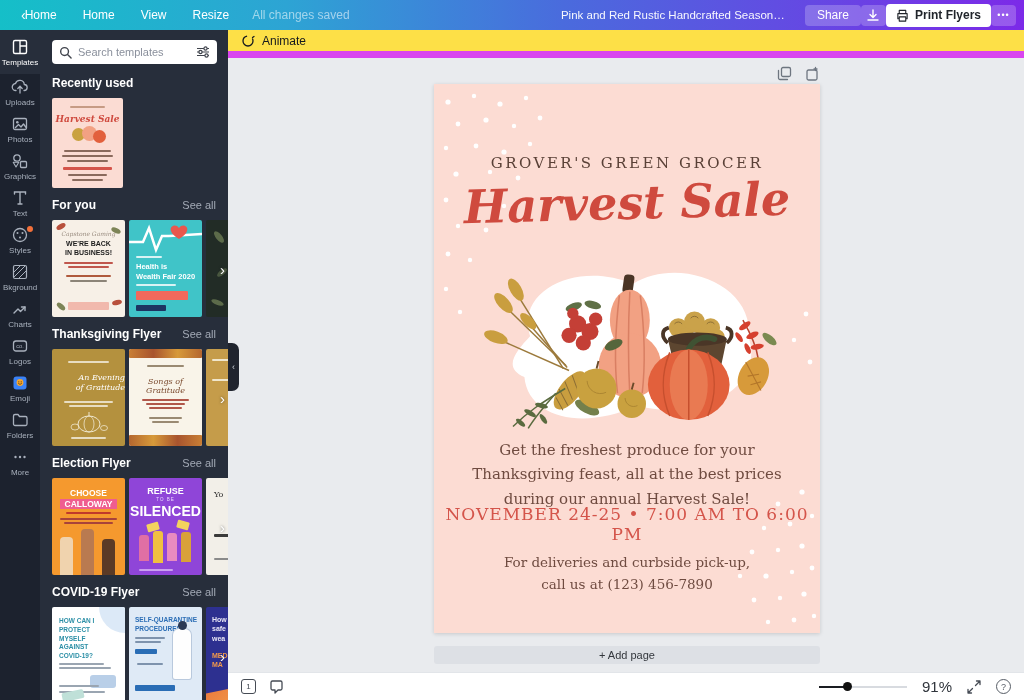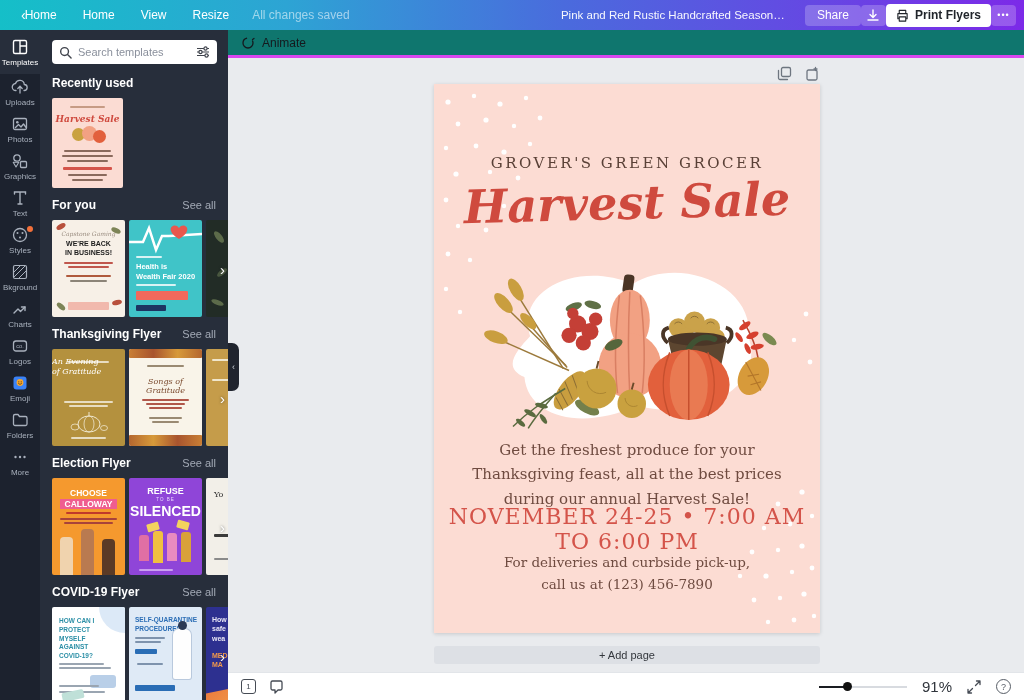--- a/index.html
+++ b/index.html
@@ -53,21 +53,21 @@
   .t-back .script { position:absolute; top:10px; width:100%; text-align:center; font:italic 6px "DejaVu Serif",serif; color:#9a8d80; }
   .t-back .big { position:absolute; top:20px; width:100%; text-align:center; font-weight:bold; font-size:7px; color:#1d1d1d; line-height:1.25; }
   .t-leaf { position:absolute; width:10px; height:5px; border-radius:50%; }
 
   
   .t-health { background:#40c4c8; }
   .t-health .ttl { position:absolute; top:42px; left:7px; font-weight:bold; font-size:7.5px; color:#fff; line-height:1.3; }
 
   
   .t-gold { background:#b4913e; }
-  .t-gold .ttl { position:absolute; top:8px; width:100%; text-align:left; font:italic 8px "DejaVu Serif",serif; color:#fff; line-height:1.3; }
+  .t-gold .ttl { position:absolute; top:24px; width:100%; text-align:right; font:italic 8px "DejaVu Serif",serif; color:#fff; line-height:1.3; }
   .t-cream { background:#f9f4e9; }
   .t-cream .ttl { position:absolute; top:28px; width:100%; text-align:center; font:italic 8px "DejaVu Serif",serif; color:#7a4a2e; }
 
   
   .t-orange { background:#f5992e; }
   .t-orange .l1 { position:absolute; top:10px; width:100%; text-align:center; font-weight:bold; font-size:8.5px; color:#fff; }
   .t-orange .l2 { position:absolute; top:21px; left:8px; right:8px; text-align:center; font-weight:bold; font-size:8.5px; color:#fff; background:#ef5d90; }
   .fist { position:absolute; bottom:0; border-radius:4px 4px 0 0; width:13px; }
   .t-purple { background:#8f45d8; }
   .t-purple .l1 { position:absolute; top:8px; width:100%; text-align:center; font-weight:bold; font-size:9px; color:#fff; }
@@ -83,30 +83,30 @@
   .t-covid2 .ttl { position:absolute; top:9px; left:6px; font-weight:bold; font-size:6.5px; color:#2a6db5; line-height:1.35; }
   .t-covid3 { background:#2d3090; }
   .t-covid3 .w { position:absolute; top:8px; left:6px; font-weight:bold; font-size:7px; color:#e8e6f5; line-height:1.35; }
   .t-covid3 .o { position:absolute; top:44px; left:6px; font-weight:bold; font-size:7px; color:#f2984a; line-height:1.35; }
 
   
   .handle { position:absolute; left:228px; top:343px; width:11px; height:48px; background:#20242e; border-radius:0 7px 7px 0; z-index:24; color:#cfd4db; font-size:9px; display:flex; align-items:center; justify-content:center; cursor:pointer; }
 
   
   .canvas { position:absolute; top:30px; left:228px; right:0; bottom:0; background:#e9ebee; }
-  .canvas-toolbar { position:absolute; top:0; left:0; right:0; height:28px; background:#0f766e; border-bottom:3px solid #d946ef; display:flex; align-items:center; gap:7px; padding-left:13px; font-size:12px; color:#15191e; z-index:5; }
+  .canvas-toolbar { position:absolute; top:0; left:0; right:0; height:28px; background:#fde047; border-bottom:7px solid #d946ef; display:flex; align-items:center; gap:7px; padding-left:13px; font-size:12px; color:#15191e; z-index:5; }
   .page-actions { position:absolute; top:36px; left:549px; display:flex; gap:13px; color:#6e7680; }
   .page-actions svg { cursor:pointer; }
 
   .flyer { position:absolute; left:206px; top:54px; width:386px; height:549px; background:#fcdcd3; box-shadow:0 1px 4px rgba(0,0,0,.15); font-family:"DejaVu Serif",serif; }
   .fl-brand { position:absolute; top:70px; width:100%; text-align:center; font-size:15px; letter-spacing:2.5px; color:#594036; }
   .fl-head { position:absolute; top:92px; width:100%; text-align:center; font:italic bold 46px "DejaVu Serif",serif; color:#cf4a3e; transform:rotate(-1.5deg); }
   .fl-illo { position:absolute; top:162px; left:38px; }
   .fl-body { position:absolute; top:354px; width:100%; text-align:center; font-size:15px; color:#6f4b40; line-height:1.62; }
-  .fl-date { position:absolute; top:420px; width:100%; text-align:center; font-size:22px; letter-spacing:1px; color:#d4544a; }
+  .fl-date { position:absolute; top:420px; width:100%; text-align:center; font-size:17px; letter-spacing:1px; color:#d4544a; }
   .fl-contact { position:absolute; top:467px; width:100%; text-align:center; font-size:13.5px; color:#6f4b40; line-height:1.65; }
   .fl-dots { position:absolute; top:0; left:0; pointer-events:none; }
 
   .add-page { position:absolute; left:206px; top:616px; width:386px; height:18px; background:#dde0e5; border-radius:3px; text-align:center; font-size:11px; color:#33373d; line-height:18px; cursor:pointer; }
 
   
   .statusbar { position:absolute; left:0; right:0; bottom:0; height:28px; background:#fff; border-top:1px solid #e2e5e9; display:flex; align-items:center; padding:0 13px; gap:13px; z-index:6; }
   .pages-ico { width:15px; height:15px; border:1.6px solid #454b54; border-radius:3px; font-size:8px; color:#454b54; display:flex; align-items:center; justify-content:center; cursor:pointer; }
   .sb-right { margin-left:auto; display:flex; align-items:center; gap:15px; }
   .slider { width:88px; height:2px; background:#d8dbe0; position:relative; cursor:pointer; }

